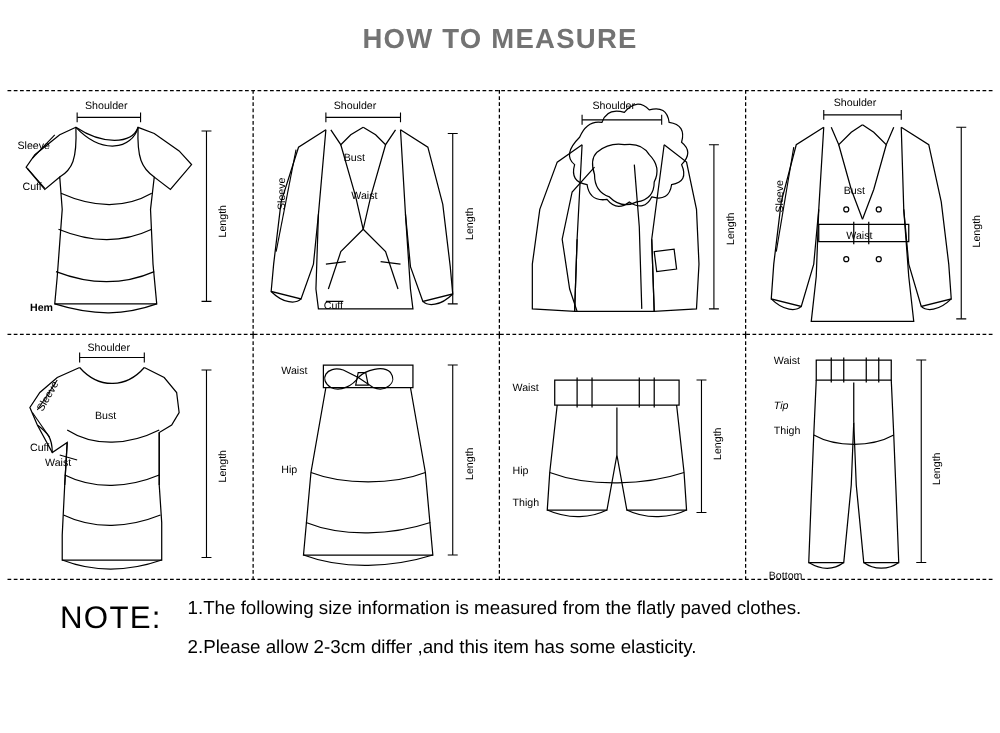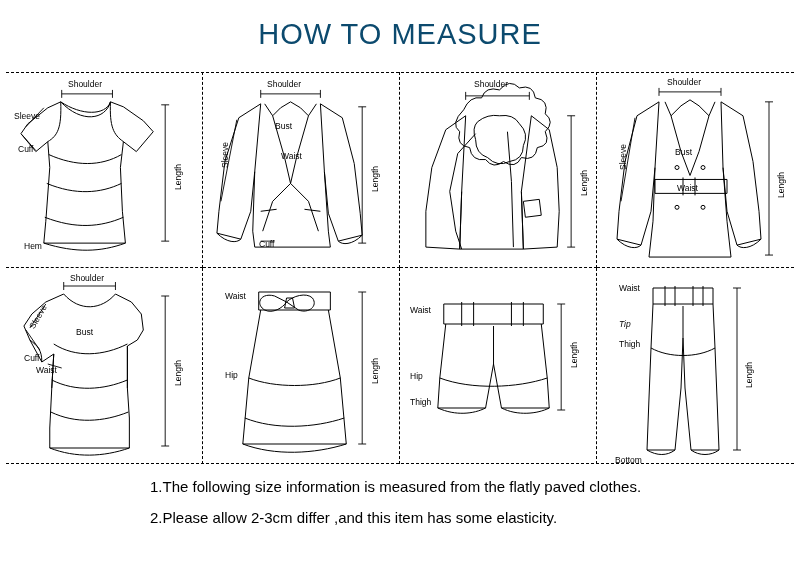--- a/index.html
+++ b/index.html
@@ -8,24 +8,24 @@
     background:#ffffff;
     font-family:"Liberation Sans", sans-serif;
     color:#111;
     overflow:hidden;
     position:relative;
   }
   .title{
     position:absolute;
     top:18px;left:0;right:0;
     text-align:center;
-    font-size:29px;
-    font-weight:normal;
+    font-size:22px;
+    font-weight:bold;
     letter-spacing:1px;
-    color:#0c4a6e;
+    color:#737373;
   }
   
   .grid{
     position:absolute;
     left:6px; top:72px;
     width:788px; height:392px;
     display:grid;
     grid-template-columns:1fr 1fr 1fr 1fr;
     grid-template-rows:1fr 1fr;
   }
@@ -116,21 +116,21 @@
         <path d="M16 63 L30 79"></path>
 
         <path d="M160 33 L160 170"></path>
         <path d="M156 33 L164 33 M156 170 L164 170"></path>
       </g>
     </svg>
     <span class="lbl" style="left:8px;top:40px;">Sleeve</span>
     <span class="lbl" style="left:62px;top:8px;">Shoulder</span>
     <span class="lbl" style="left:12px;top:73px;">Cuff</span>
     <span class="lbl rot" style="left:168px;top:118px;">Length</span>
-    <span class="lbl" style="left:18px;top:170px;">Hem</span>
+    <span class="lbl" style="left:18px;top:170px;font-weight:bold;">Hem</span>
   </div>
 
   <div class="cell">
     <svg viewBox="0 0 197 196" preserveAspectRatio="none">
       <g fill="none" stroke="#000" stroke-width="1">
 
         <path d="M58 32 L36 46 L22 90 L16 140 L14 162 L38 168 L48 140 L52 100"></path>
         <path d="M14 162 C 24 172 34 172 38 168"></path>
 
         <path d="M118 32 L140 46 L152 92 L158 142 L160 164 L136 170 L126 142 L122 100"></path>
@@ -334,17 +334,18 @@
     <span class="lbl" style="left:22px;top:16px;">Waist</span>
     <span class="lbl" style="left:22px;top:52px;font-style:italic;">Tip</span>
     <span class="lbl" style="left:22px;top:72px;">Thigh</span>
     <span class="lbl rot" style="left:148px;top:120px;">Length</span>
     <span class="lbl" style="left:18px;top:188px;">Bottom</span>
   </div>
 
 </div>
 
 <div class="note">
+  <div class="note-label">NOTE:</div>
   <div class="note-lines">
     <div class="note-line">1.The following size information is measured from the flatly paved clothes.</div>
     <div class="note-line">2.Please allow 2-3cm differ ,and this item has some elasticity.</div>
   </div>
 </div>
 
 </body></html>

